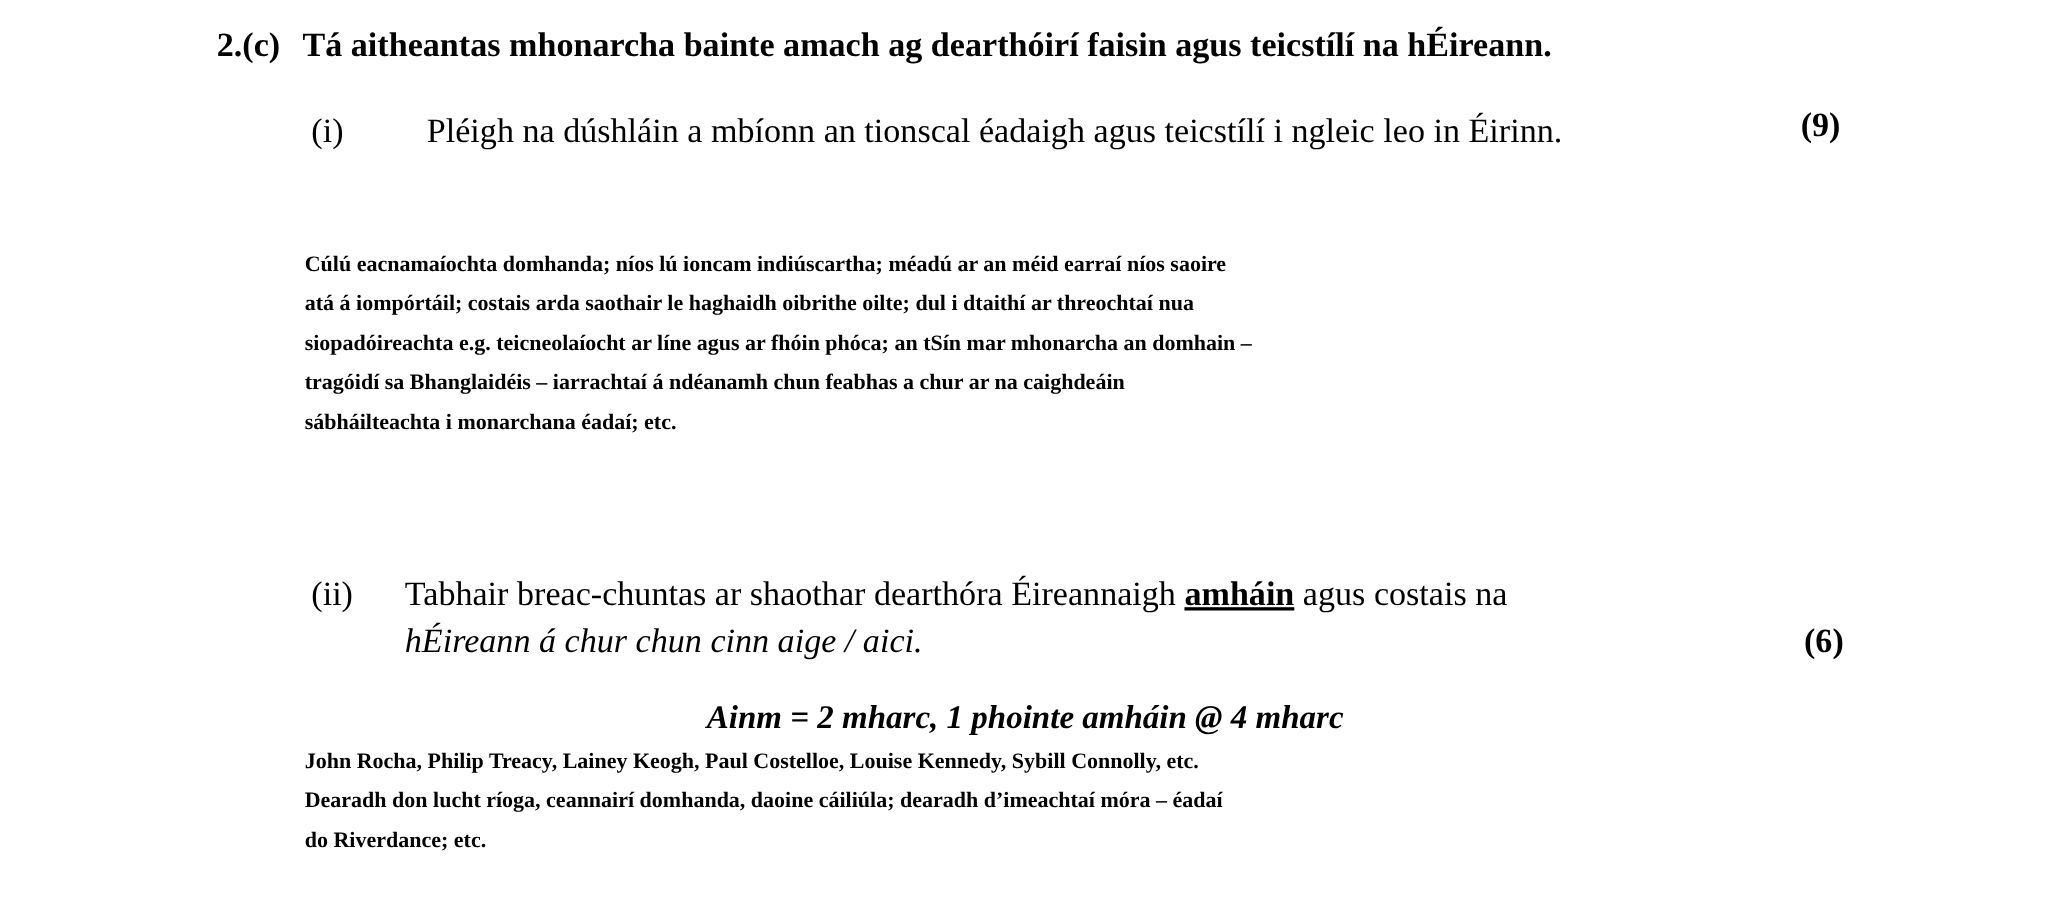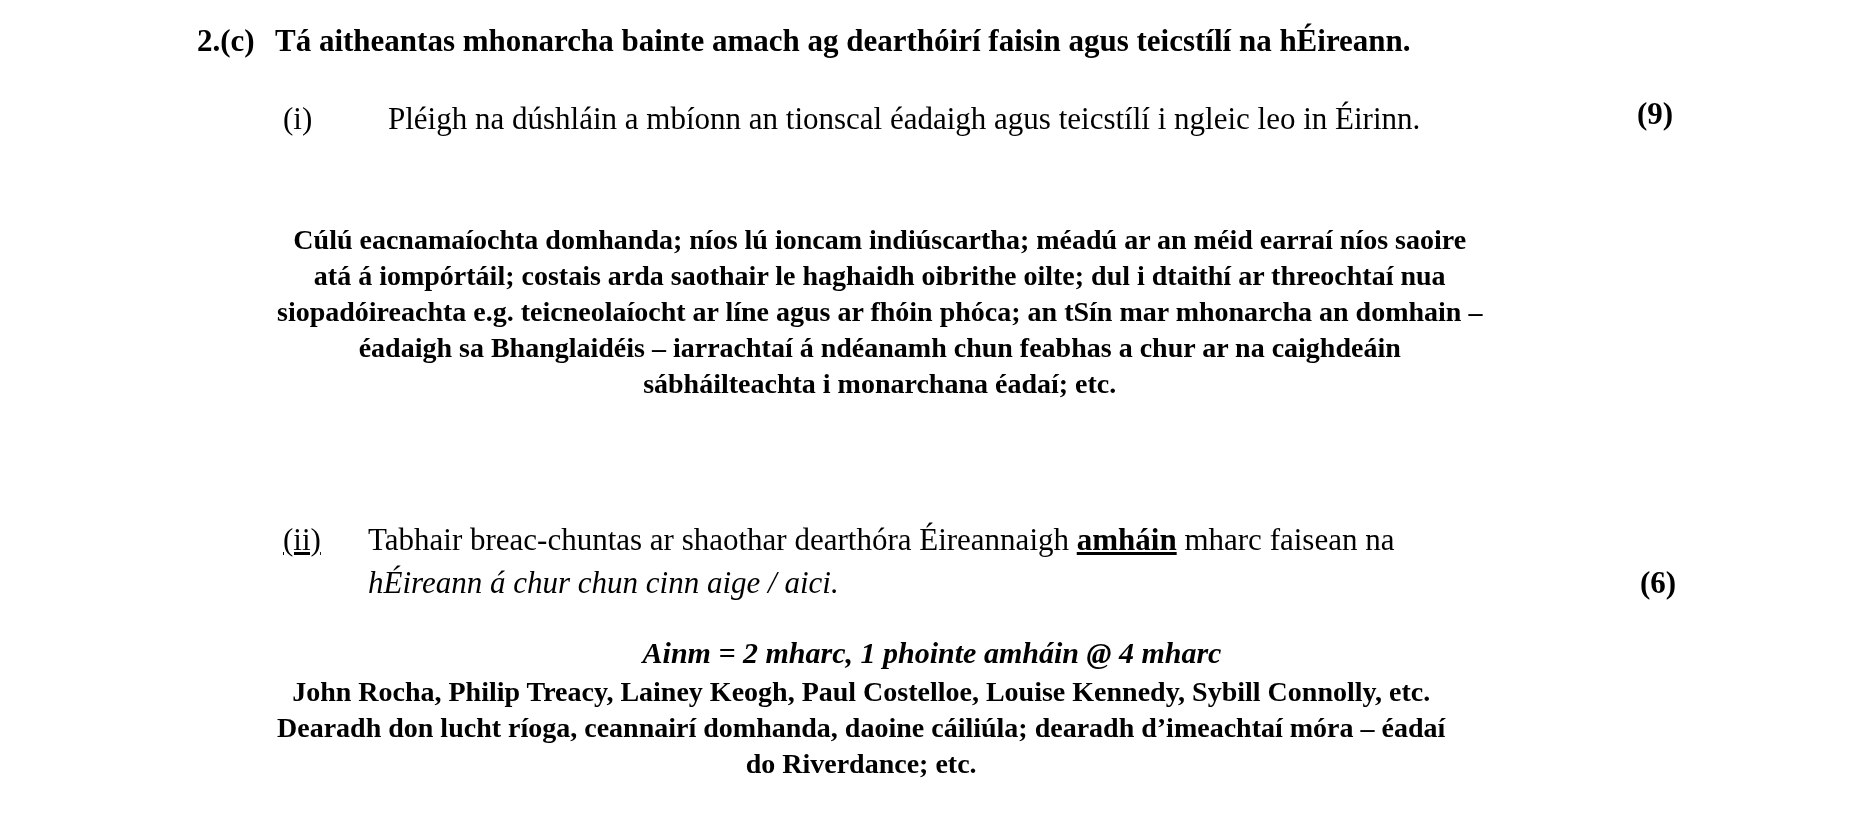--- a/index.html
+++ b/index.html
@@ -25,40 +25,39 @@
 
   
   .part-row {
     display: flex;
     font-size: 31px; line-height: 43px;
   }
   .part-row .part-label { flex: 0 0 auto; }
   .part-i { left: 283px; top: 97px; }
   .part-i .part-label { width: 105px; }
   .part-ii { left: 283px; top: 518px; }
-  .part-ii .part-label { width: 85px; text-decoration: underline; }
+  .part-ii .part-label { width: 85px; }
 
   .marks {
     font-size: 31px; font-weight: bold; line-height: 40px;
   }
   .marks-9 { left: 1637px; top: 94px; }
   .marks-6 { left: 1640px; top: 563px; }
 
   .note {
     text-align: center;
     font-size: 30px; font-weight: bold; font-style: italic;
     line-height: 40px;
   }
   .note-1 { left: 277px; top: 175px; width: 1350px; }
   .note-2 { left: 277px; top: 633px; width: 1310px; }
 
   .scheme-para {
-    font-size: 28px; font-weight: bold;
+    font-size: 20px; font-weight: bold;
     line-height: 36px;
-    text-align: center;
   }
   .para-1 { left: 277px; top: 222px; }
   .para-2 { left: 277px; top: 674px; }
 
   .emph-underline {
     font-weight: bold;
     text-decoration: underline;
     text-decoration-thickness: 3px;
   }
 </style>
@@ -77,28 +76,28 @@
     <span>Pléigh na dúshláin a mbíonn an tionscal éadaigh agus teicstílí i ngleic leo in Éirinn.</span>
   </div>
 
   <div class="abs marks marks-9 nowrap">(9)</div>
 
 
   <div class="abs scheme-para para-1">
     <div class="nowrap">Cúlú eacnamaíochta domhanda; níos lú ioncam indiúscartha; méadú ar an méid earraí níos saoire</div>
     <div class="nowrap">atá á iompórtáil; costais arda saothair le haghaidh oibrithe oilte; dul i dtaithí ar threochtaí nua</div>
     <div class="nowrap">siopadóireachta e.g. teicneolaíocht ar líne agus ar fhóin phóca; an tSín mar mhonarcha an domhain –</div>
-    <div class="nowrap">éadaigh sa Bhanglaidéis – iarrachtaí á ndéanamh chun feabhas a chur ar na caighdeáin</div>
+    <div class="nowrap">tragóidí sa Bhanglaidéis – iarrachtaí á ndéanamh chun feabhas a chur ar na caighdeáin</div>
     <div class="nowrap">sábháilteachta i monarchana éadaí; etc.</div>
   </div>
 
   <div class="abs part-row part-ii">
     <span class="part-label">(ii)</span>
     <span>
-      <span class="nowrap" style="display:block;"><span>Tabhair breac-chuntas ar shaothar dearthóra Éireannaigh </span><span class="emph-underline">amháin</span><span> mharc faisean na</span></span>
+      <span class="nowrap" style="display:block;"><span>Tabhair breac-chuntas ar shaothar dearthóra Éireannaigh </span><span class="emph-underline">amháin</span><span> agus costais na</span></span>
       <span class="nowrap" style="display:block;font-style:italic;">hÉireann á chur chun cinn aige / aici.</span>
     </span>
   </div>
 
   <div class="abs marks marks-6 nowrap">(6)</div>
 
   <div class="abs note note-2 nowrap">Ainm = 2 mharc, 1 phointe amháin @ 4 mharc</div>
 
   <div class="abs scheme-para para-2">
     <div class="nowrap">John Rocha, Philip Treacy, Lainey Keogh, Paul Costelloe, Louise Kennedy, Sybill Connolly, etc.</div>

